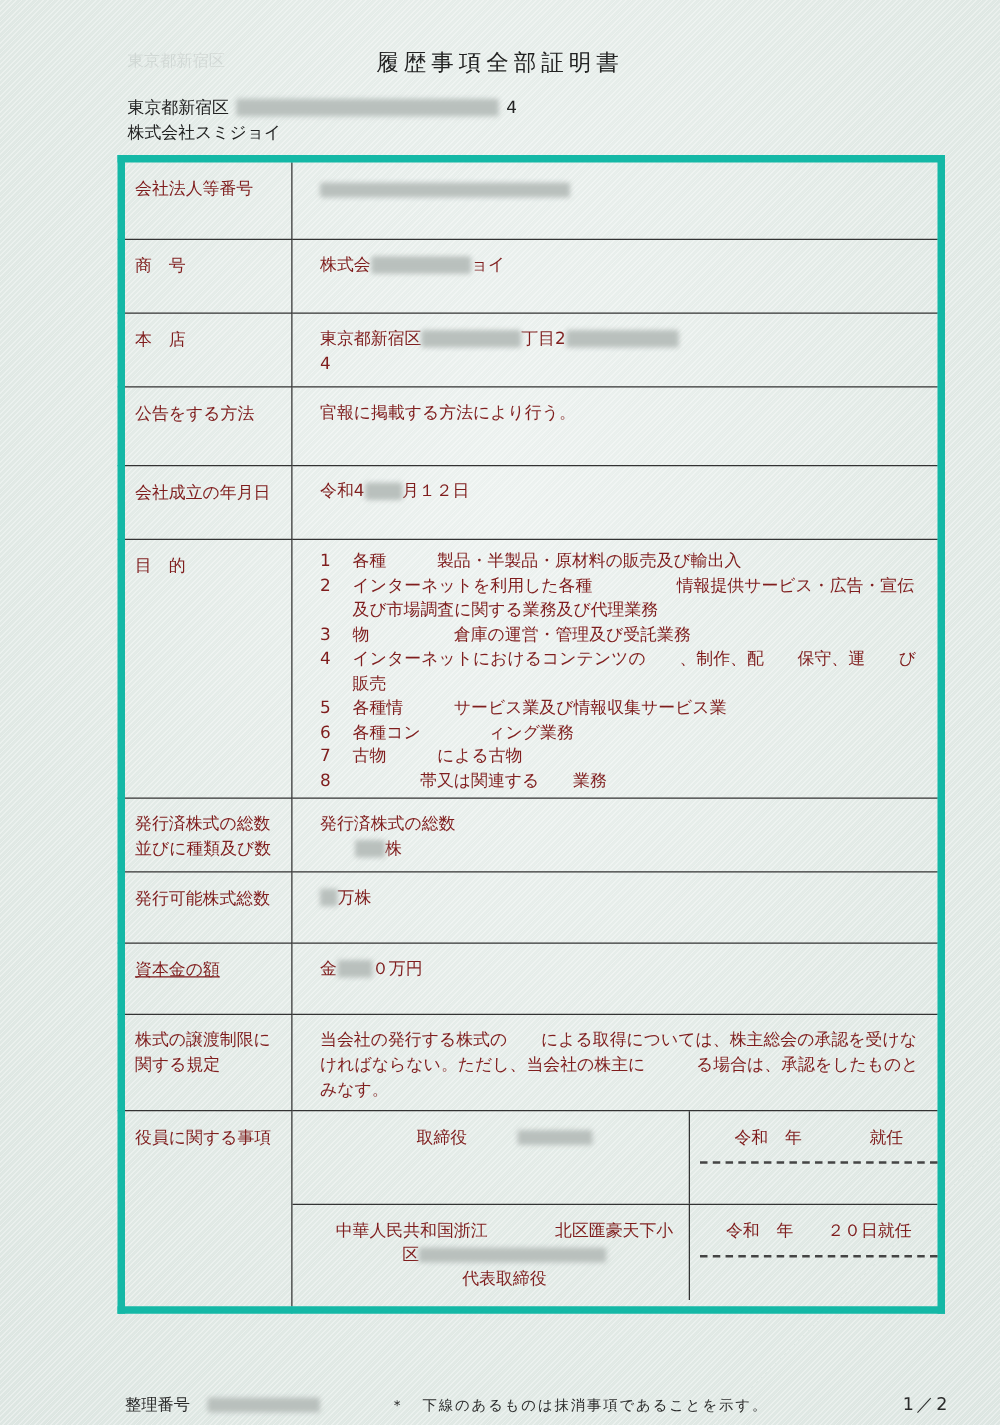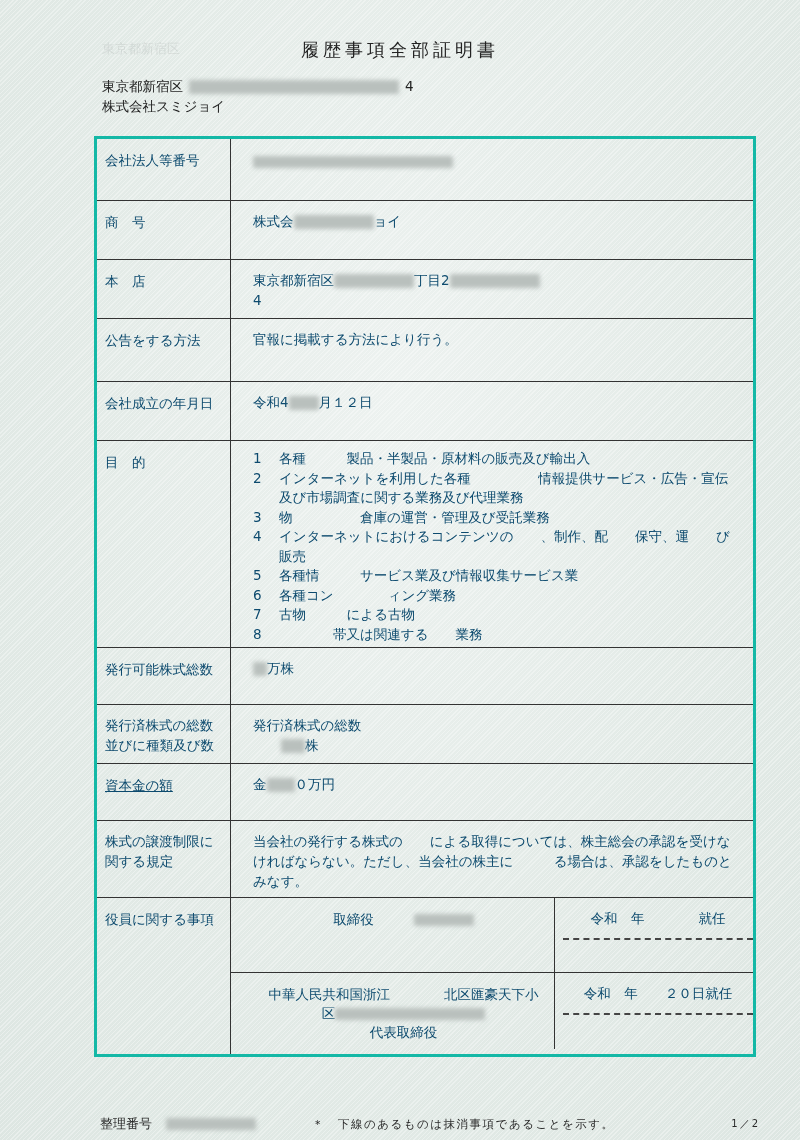--- a/index.html
+++ b/index.html
@@ -14,38 +14,38 @@
   }
   .title {
     position:absolute; left:0; width:800px; top:38px; text-align:center;
     font-size:18px; letter-spacing:4px; color:#222;
     box-sizing:border-box;
   }
   .header-lines { position:absolute; left:102px; top:76px; font-size:13.5px; line-height:20px; color:#222; }
   .redact { display:inline-block; background:#b9c0bd; filter:blur(2px); vertical-align:middle; border-radius:2px; }
 
   table.reg {
-    position:absolute; left:94px; top:136px; width:662px;
-    border-collapse:collapse; border:3px solid #14b8a6;
-    font-size:13.5px; color:#0c4a6e;
+    position:absolute; left:94px; top:124px; width:662px;
+    border-collapse:collapse; border:6px solid #14b8a6;
+    font-size:13.5px; color:#7f1d1d;
   }
   table.reg td { border:1px solid #333; vertical-align:top; padding:0; }
   td.label { width:125px; padding:10px 0 0 8px !important; line-height:22px; }
   td.val { padding:10px 0 0 22px !important; line-height:20px; }
   .row-num td { height:51px; }
   .purpose-list { list-style:none; margin:0; padding:0; }
   .purpose-list li { display:flex; line-height:19.5px; }
   .purpose-list .n { width:26px; flex:none; }
   .officer-grid { display:grid; grid-template-columns: 1fr 198px; text-align: center; }
   .officer-cell-l { padding:12px 0 0 22px; line-height:19px; border-right:1px solid #333; }
   .officer-cell-r { padding:12px 0 0 8px; }
   .dash { border-top:2px dashed #444; margin-top:10px; margin-right:0; }
   .footer { position:absolute; top:1094px; left:100px; width:660px; font-size:13px; display:flex; align-items:center;margin-top:21px; }
   .footer .note { margin-left:56px; font-size:11.5px; letter-spacing:1.5px; }
-  .footer .page { margin-left:auto; font-size:10px; letter-spacing:2px; }
+  .footer .page { margin-left:auto; font-size:14px; letter-spacing:2px; }
   .ghost { position:absolute; color:rgba(90,100,100,0.14); font-size:13px; }
 </style>
 </head>
 <body>
 
 <div class="ghost" style="left:102px;top:40px;">東京都新宿区</div>
 
 <div class="title">履歴事項全部証明書</div>
 
 <div class="header-lines">
@@ -121,32 +121,32 @@
               <span>古物　　　による古物</span>
             </li>
         <li>
               <span class="n">8</span>
               <span>　　　　帯又は関連する　　業務</span>
             </li>
       </ul>
     </td>
   </tr>
   <tr>
-    <td class="label" style="height:46px;">発行可能株式総数</td>
-    <td class="val"><span class="redact" style="width:14px;height:14px;"></span><span>万株</span></td>
-  </tr>
-  <tr>
     <td class="label" style="height:48px;line-height:20px;">
           <div>発行済株式の総数</div>
           <div>並びに種類及び数</div>
         </td>
     <td class="val">
       <div>発行済株式の総数</div>
       <div style="padding-left:28px;"><span class="redact" style="width:24px;height:14px;"></span><span>株</span></div>
     </td>
+  </tr>
+  <tr>
+    <td class="label" style="height:46px;">発行可能株式総数</td>
+    <td class="val"><span class="redact" style="width:14px;height:14px;"></span><span>万株</span></td>
   </tr>
   <tr>
     <td class="label" style="height:46px;text-decoration:underline;">資本金の額</td>
     <td class="val"><span>金</span><span class="redact" style="width:28px;height:14px;"></span><span>０万円</span></td>
   </tr>
   <tr>
     <td class="label" style="height:66px;line-height:20px;margin-left:28px;">
           <div>株式の譲渡制限に</div>
           <div>関する規定</div>
         </td>

